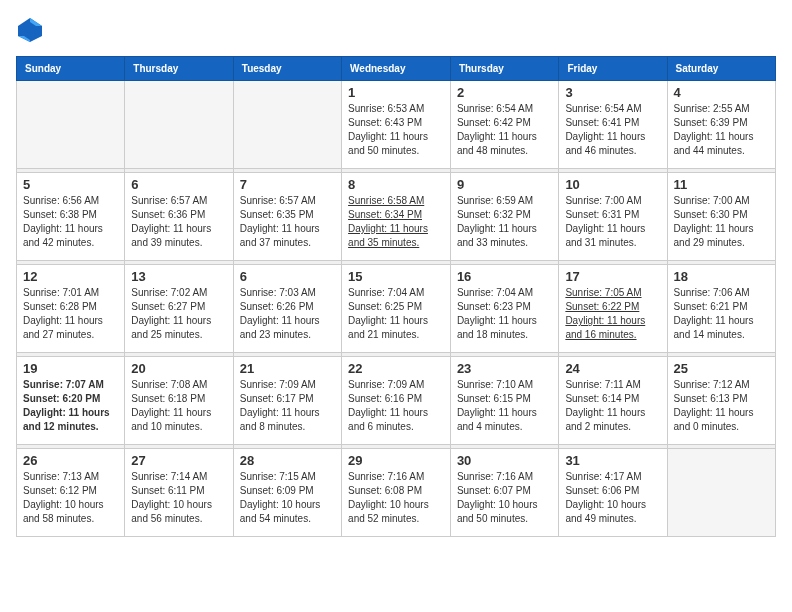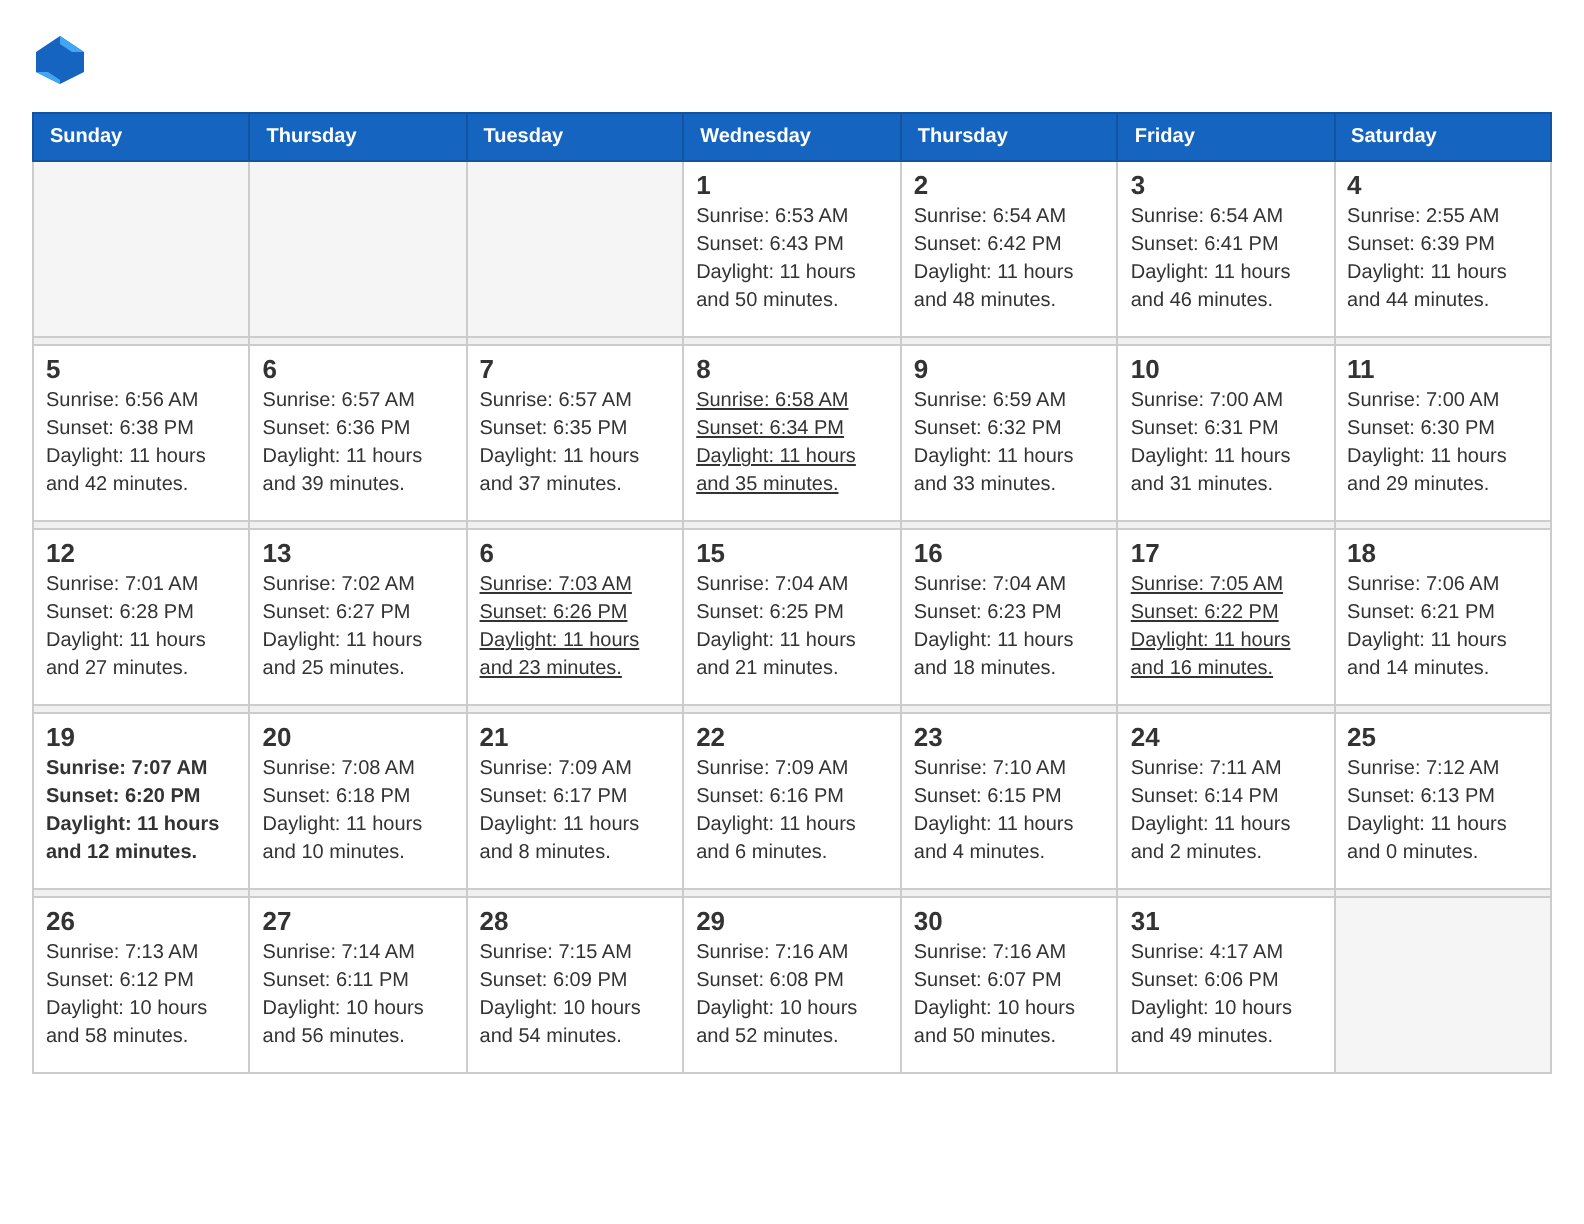--- a/index.html
+++ b/index.html
@@ -234,21 +234,21 @@
         </td>
         <td>
           <span class="day-number">13</span>
           <div class="day-info" style="white-space: pre-line;">Sunrise: 7:02 AM
 Sunset: 6:27 PM
 Daylight: 11 hours
 and 25 minutes.</div>
         </td>
         <td>
           <span class="day-number">6</span>
-          <div class="day-info" style="white-space: pre-line; text-decoration: underline;">Sunrise: 7:03 AM
+          <div class="day-info" style="white-space: pre-line;">Sunrise: 7:03 AM
 Sunset: 6:26 PM
 Daylight: 11 hours
 and 23 minutes.</div>
         </td>
         <td>
           <span class="day-number">15</span>
           <div class="day-info" style="white-space: pre-line;">Sunrise: 7:04 AM
 Sunset: 6:25 PM
 Daylight: 11 hours
 and 21 minutes.</div>

